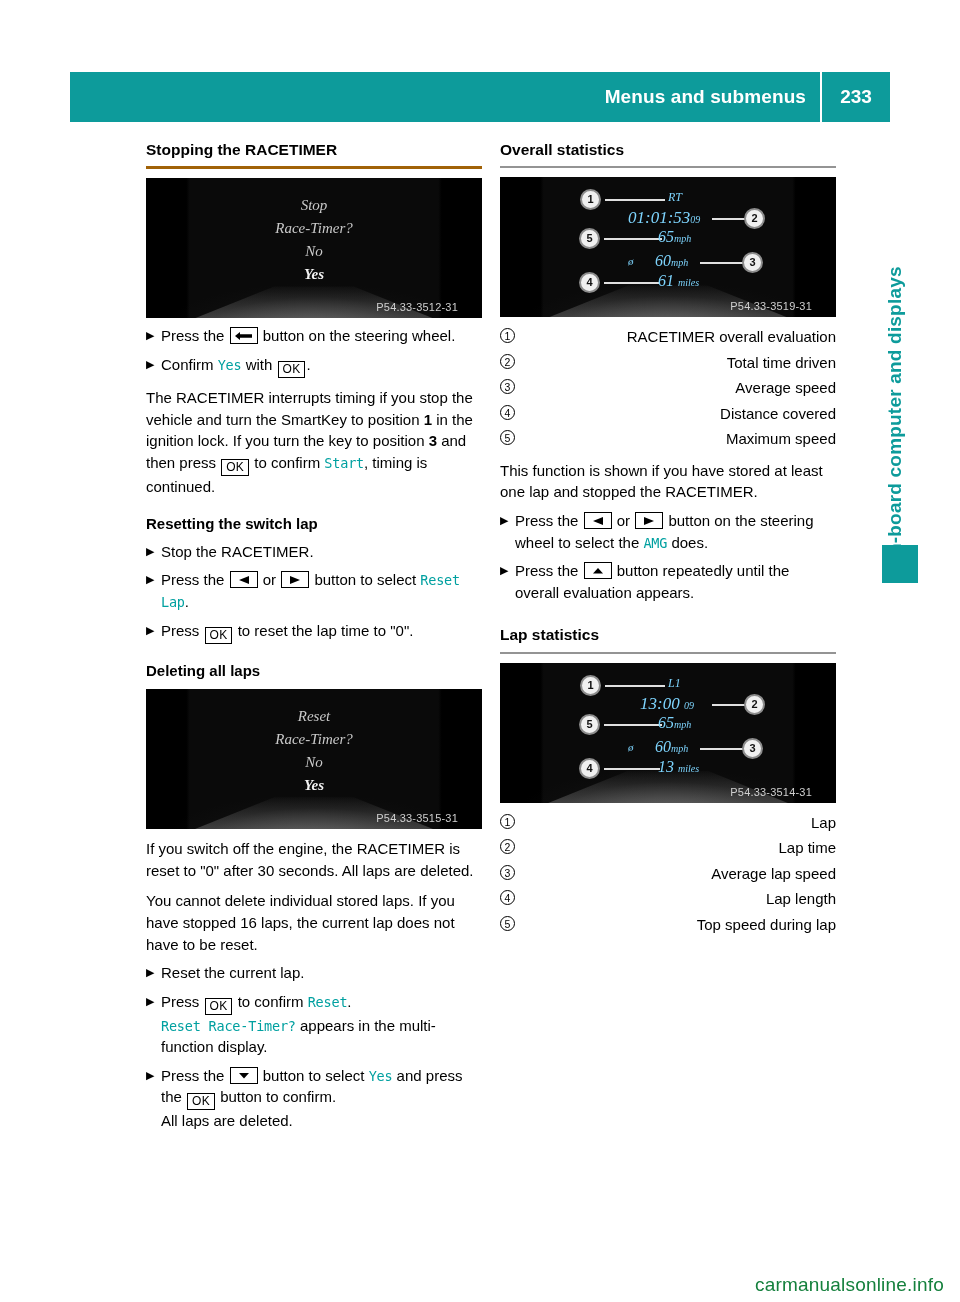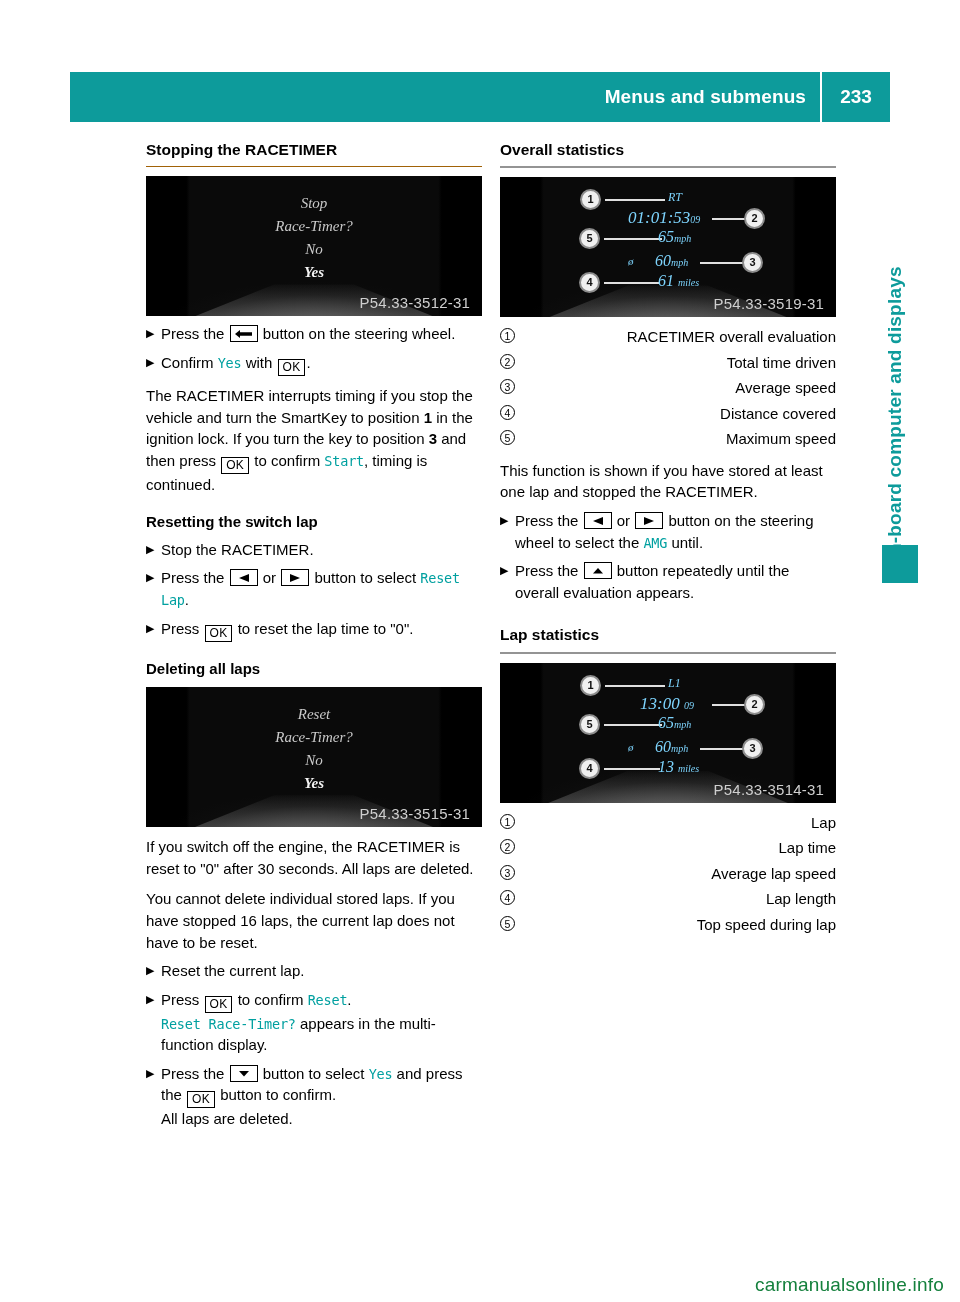--- a/index.html
+++ b/index.html
@@ -57,21 +57,21 @@
   .col-left  { left: 146px; }
   .col-right { left: 500px; }
 
   
   h2.section-title {
     font-size: 15.5px;
     font-weight: bold;
     margin: 0 0 6px 0;
     line-height: 1.25;
   }
-  h2.section-title.rule-light { border-bottom: 1px solid #a16207; padding-bottom: 7px; }
+  h2.section-title.rule-light { border-bottom: 3px solid #a16207; padding-bottom: 7px; }
   h2.section-title.rule-dark  { border-bottom: 2px solid #949494; padding-bottom: 7px; }
 
   h3.sub-title {
     font-size: 15px;
     font-weight: bold;
     margin: 17px 0 4px 0;
     line-height: 1.3;
   }
 
   p.para {
@@ -168,23 +168,23 @@
   .screen .road {
     position: absolute;
     left: 50%; bottom: -2px;
     width: 74%; height: 34px;
     transform: translateX(-50%);
     background: linear-gradient(to top, rgba(190,190,190,0.30), rgba(120,120,120,0.04));
     clip-path: polygon(34% 0%, 66% 0%, 100% 100%, 0% 100%);
   }
   .screen .imgcode {
     position: absolute;
-    right: 12px; bottom: 5px;
+    right: 24px; bottom: 5px;
     color: #cfcfcf;
-    font-size: 15px;
+    font-size: 11px;
     font-family: "Liberation Sans", sans-serif;
     letter-spacing: 0.2px;
   }
 
   
   .dlg {
     position: absolute;
     left: 0; right: 0; top: 16px;
     text-align: center;
     color: #c9c9c9;
@@ -440,21 +440,21 @@
       <span class="step-text"><span>Press the</span>
         <span class="key glyph"><svg width="14" height="10" viewBox="0 0 14 10">
               <path d="M12 1 L12 9 L2 5 Z" fill="#000"></path>
             </svg></span>
         <span>or</span>
         <span class="key glyph"><svg width="14" height="10" viewBox="0 0 14 10">
               <path d="M2 1 L2 9 L12 5 Z" fill="#000"></path>
             </svg></span>
         <span>button on the steering wheel to select the</span>
         <span class="term">AMG</span>
-        <span>until.</span></span>
+        <span>does.</span></span>
     </div>
 
     <div class="step">
       <span class="step-marker">▶</span>
       <span class="step-text"><span>Press the</span>
         <span class="key glyph"><svg width="14" height="10" viewBox="0 0 14 10">
               <path d="M2 7.5 L12 7.5 L7 2 Z" fill="#000"></path>
             </svg></span>
         <span>button repeatedly until the overall evaluation appears.</span></span>
     </div>

